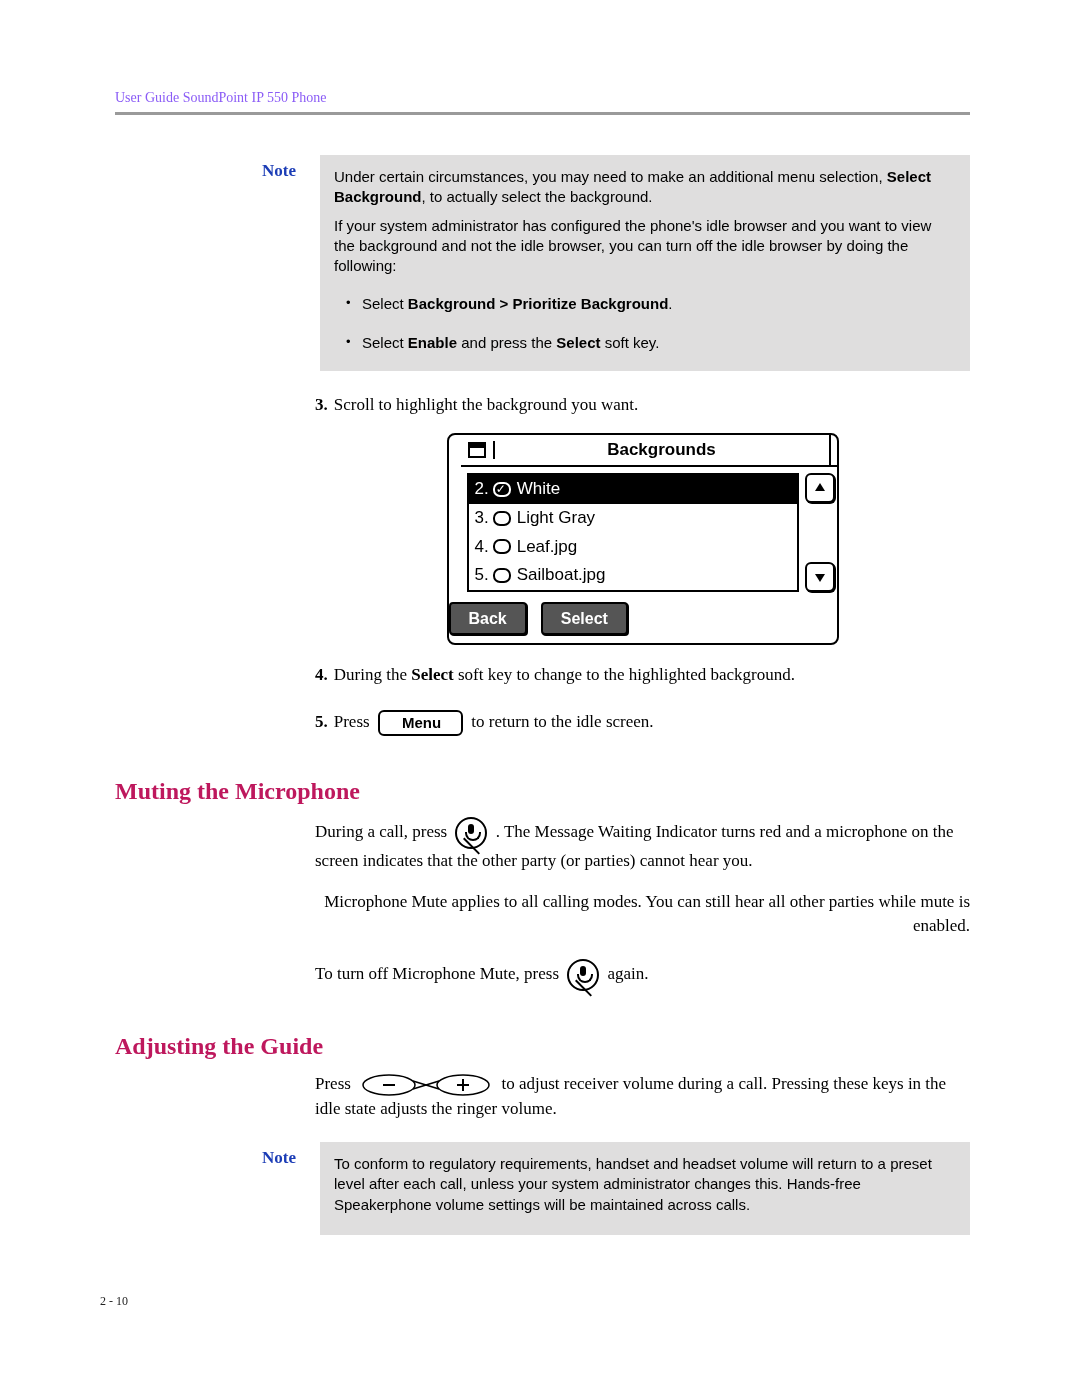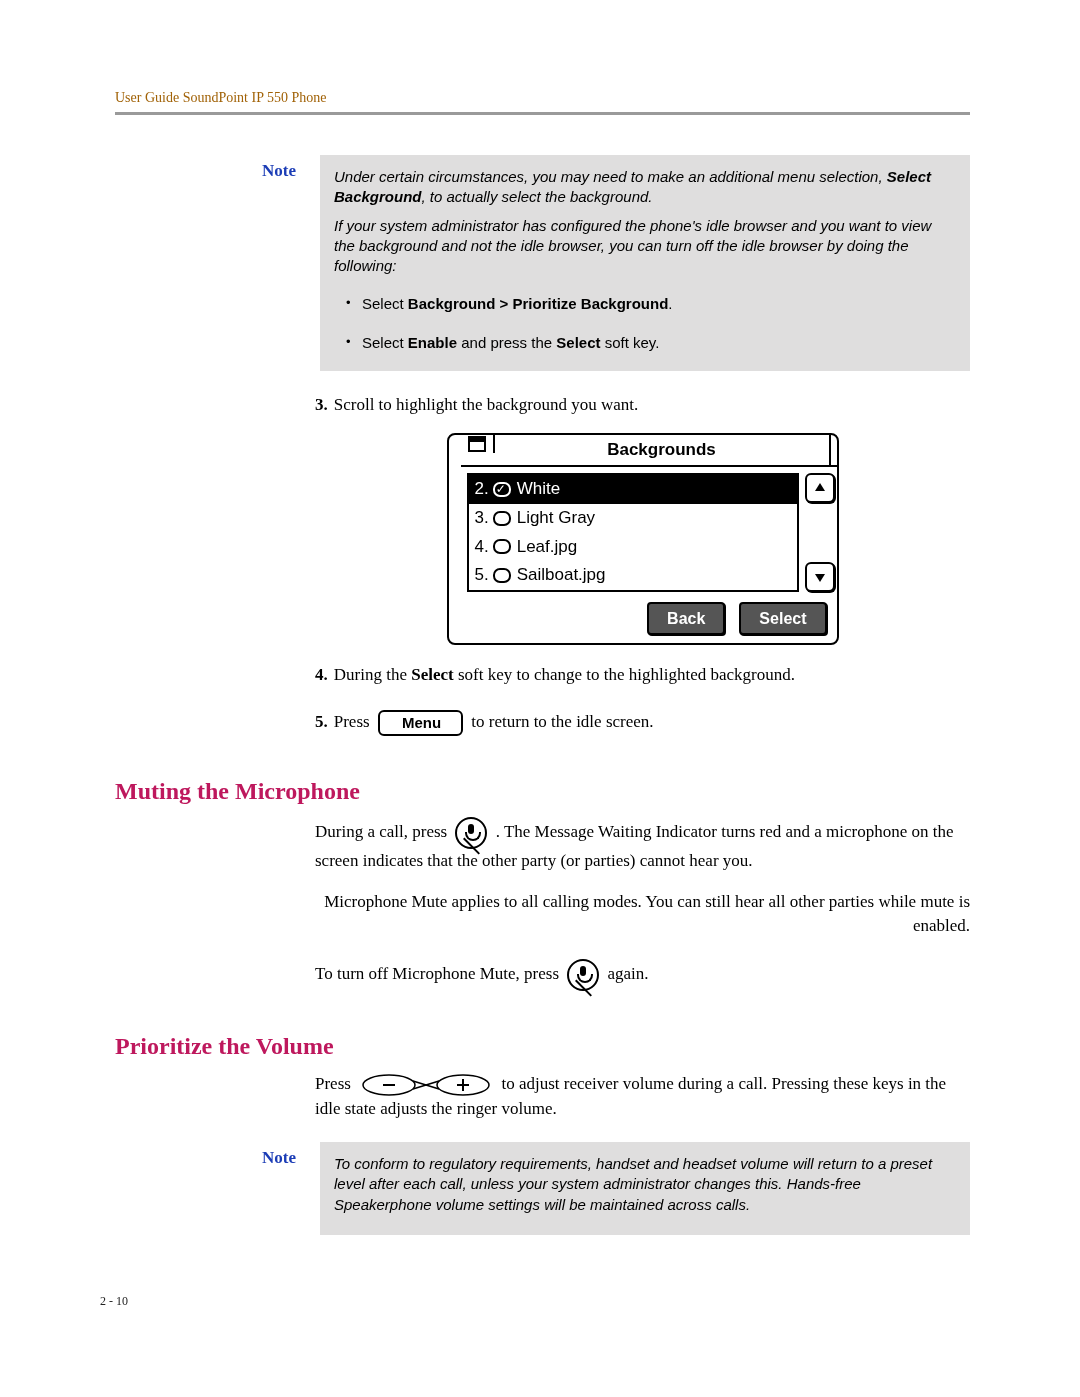--- a/index.html
+++ b/index.html
@@ -12,21 +12,21 @@
   .page {
     width: 1080px;
     height: 1397px;
     position: relative;
     box-sizing: border-box;
     padding: 90px 110px 60px 115px;
   }
   .running-header {
     font-family: "Palatino Linotype", Palatino, Georgia, serif;
     font-size: 14px;
-    color: #a16207;
+    color: #8b5cf6;
     margin-bottom: 6px;
   }
   .hr {
     border: none;
     border-top: 3px solid #9a9a9a;
     margin: 0 0 40px 0;
   }
   .note-block {
     display: flex;
     gap: 12px;
@@ -44,21 +44,21 @@
   }
   .note-body {
     background: #dfdede;
     padding: 12px 14px;
     font-family: Arial, sans-serif;
     font-size: 15px;
     color: #000;
     line-height: 1.35;
     flex: 1;
   }
-  .note-body p { margin: 0 0 8px 0; font-style: italic; }
+  .note-body p { margin: 0 0 8px 0; }
   .note-body ul { margin: 4px 0 0 0; padding-left: 28px; list-style: none; }
   .note-body li { position: relative; margin-bottom: 6px; margin-top: 18px; }
   .note-body li::before {
     content: "•";
     position: absolute;
     left: -16px;
     font-size: 13px;
   }
   .content-block {
     margin-left: 200px;
@@ -136,21 +136,21 @@
   .phone-screen {
     width: 388px;
     margin: 10px auto 18px auto;
     border: 2px solid #000;
     border-radius: 8px;
     background: #fff;
     overflow: hidden;
   }
   .ps-title {
     display: flex;
-    align-items: flex-start;
+    align-items: center;
     border-bottom: 2px solid #000;
     height: 30px;
     margin-left: 12px;
   }
   .ps-home {
     width: 32px;
     border-right: 2px solid #000;
     display: flex;
     align-items: center;
     justify-content: center;
@@ -214,21 +214,20 @@
     border: 2px solid #000;
     border-radius: 6px;
     background: #fff;
     display: flex;
     align-items: center;
     justify-content: center;
     box-shadow: 1px 1px 0 #000;
   }
   .ps-softkeys {
     display: flex;
-    justify-content: flex-end;
     gap: 14px;
     padding: 0 10px 8px 0;
   }
   .ps-key {
     background: #555;
     color: #fff;
     font-family: Arial, sans-serif;
     font-weight: bold;
     font-size: 16px;
     border: 2px solid #000;
@@ -341,21 +340,21 @@
   <div class="content-block">
     <p>
       <span>During a call, press </span><span class="mute-icon"><span class="stand"></span></span><span> . The Message Waiting Indicator turns red and a microphone on the screen indicates that the other party (or parties) cannot hear you.</span>
     </p>
     <p style="margin-top:16px;text-align:right;">Microphone Mute applies to all calling modes. You can still hear all other parties while mute is enabled.</p>
     <p style="margin-top:20px;">
       <span>To turn off Microphone Mute, press </span><span class="mute-icon"><span class="stand"></span></span><span> again.</span>
     </p>
   </div>
 
-  <div class="section-heading">Prioritize the Volume</div>
+  <div class="section-heading">Adjusting the Guide</div>
   <div class="content-block">
     <p>
       <span>Press </span><span class="vol-keys">
         <svg width="130" height="24" viewBox="0 0 130 24">
           <ellipse cx="28" cy="12" rx="26" ry="10" fill="none" stroke="#000" stroke-width="1.5"></ellipse>
           <ellipse cx="102" cy="12" rx="26" ry="10" fill="none" stroke="#000" stroke-width="1.5"></ellipse>
           <line x1="52" y1="8" x2="78" y2="16" stroke="#000" stroke-width="1.5"></line>
           <line x1="52" y1="16" x2="78" y2="8" stroke="#000" stroke-width="1.5"></line>
           <line x1="22" y1="12" x2="34" y2="12" stroke="#000" stroke-width="2"></line>
           <line x1="96" y1="12" x2="108" y2="12" stroke="#000" stroke-width="2"></line>

